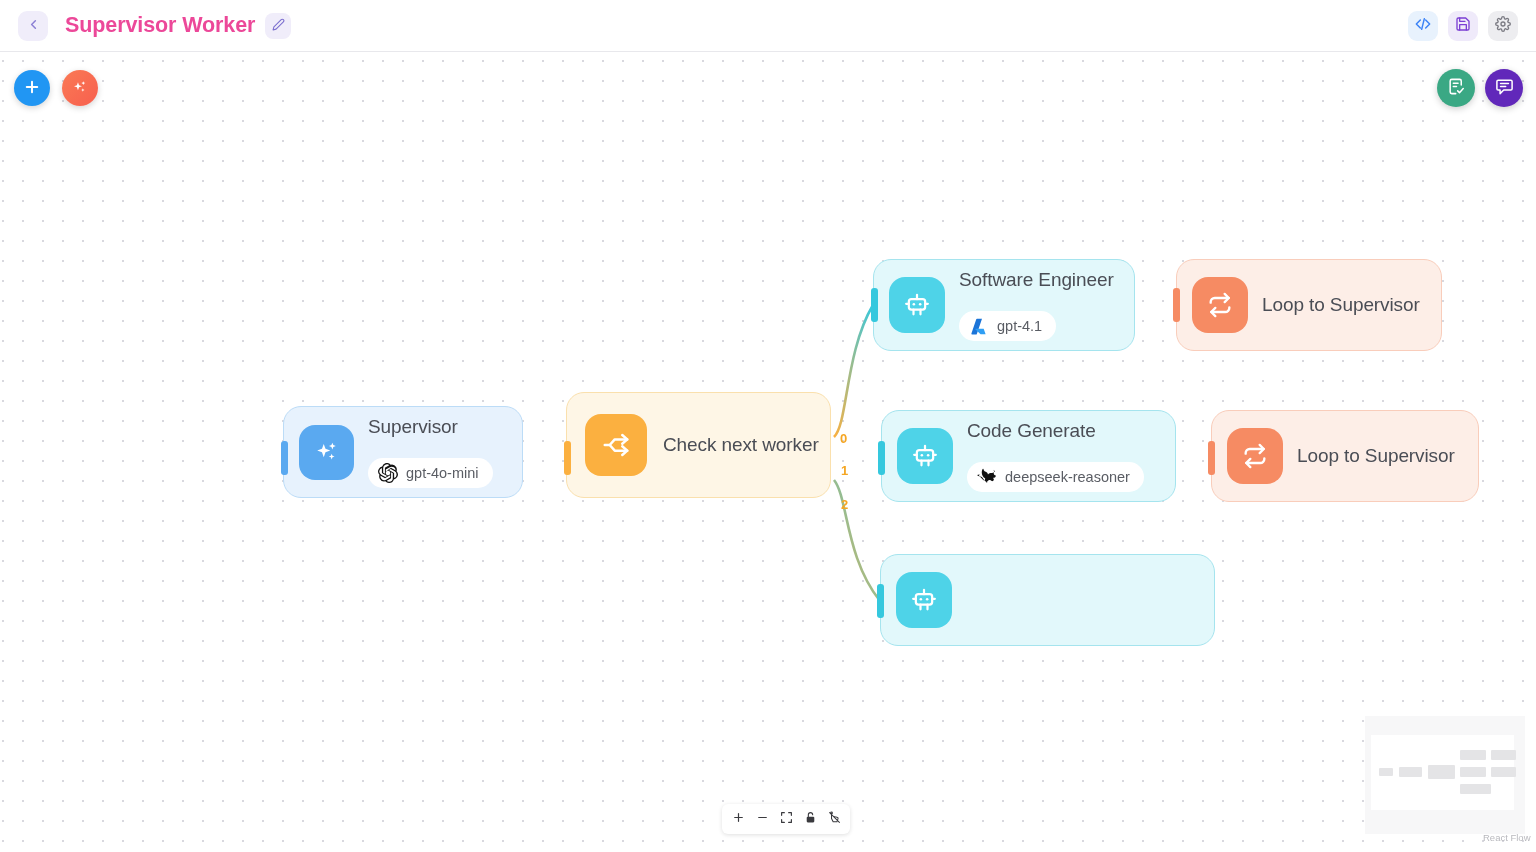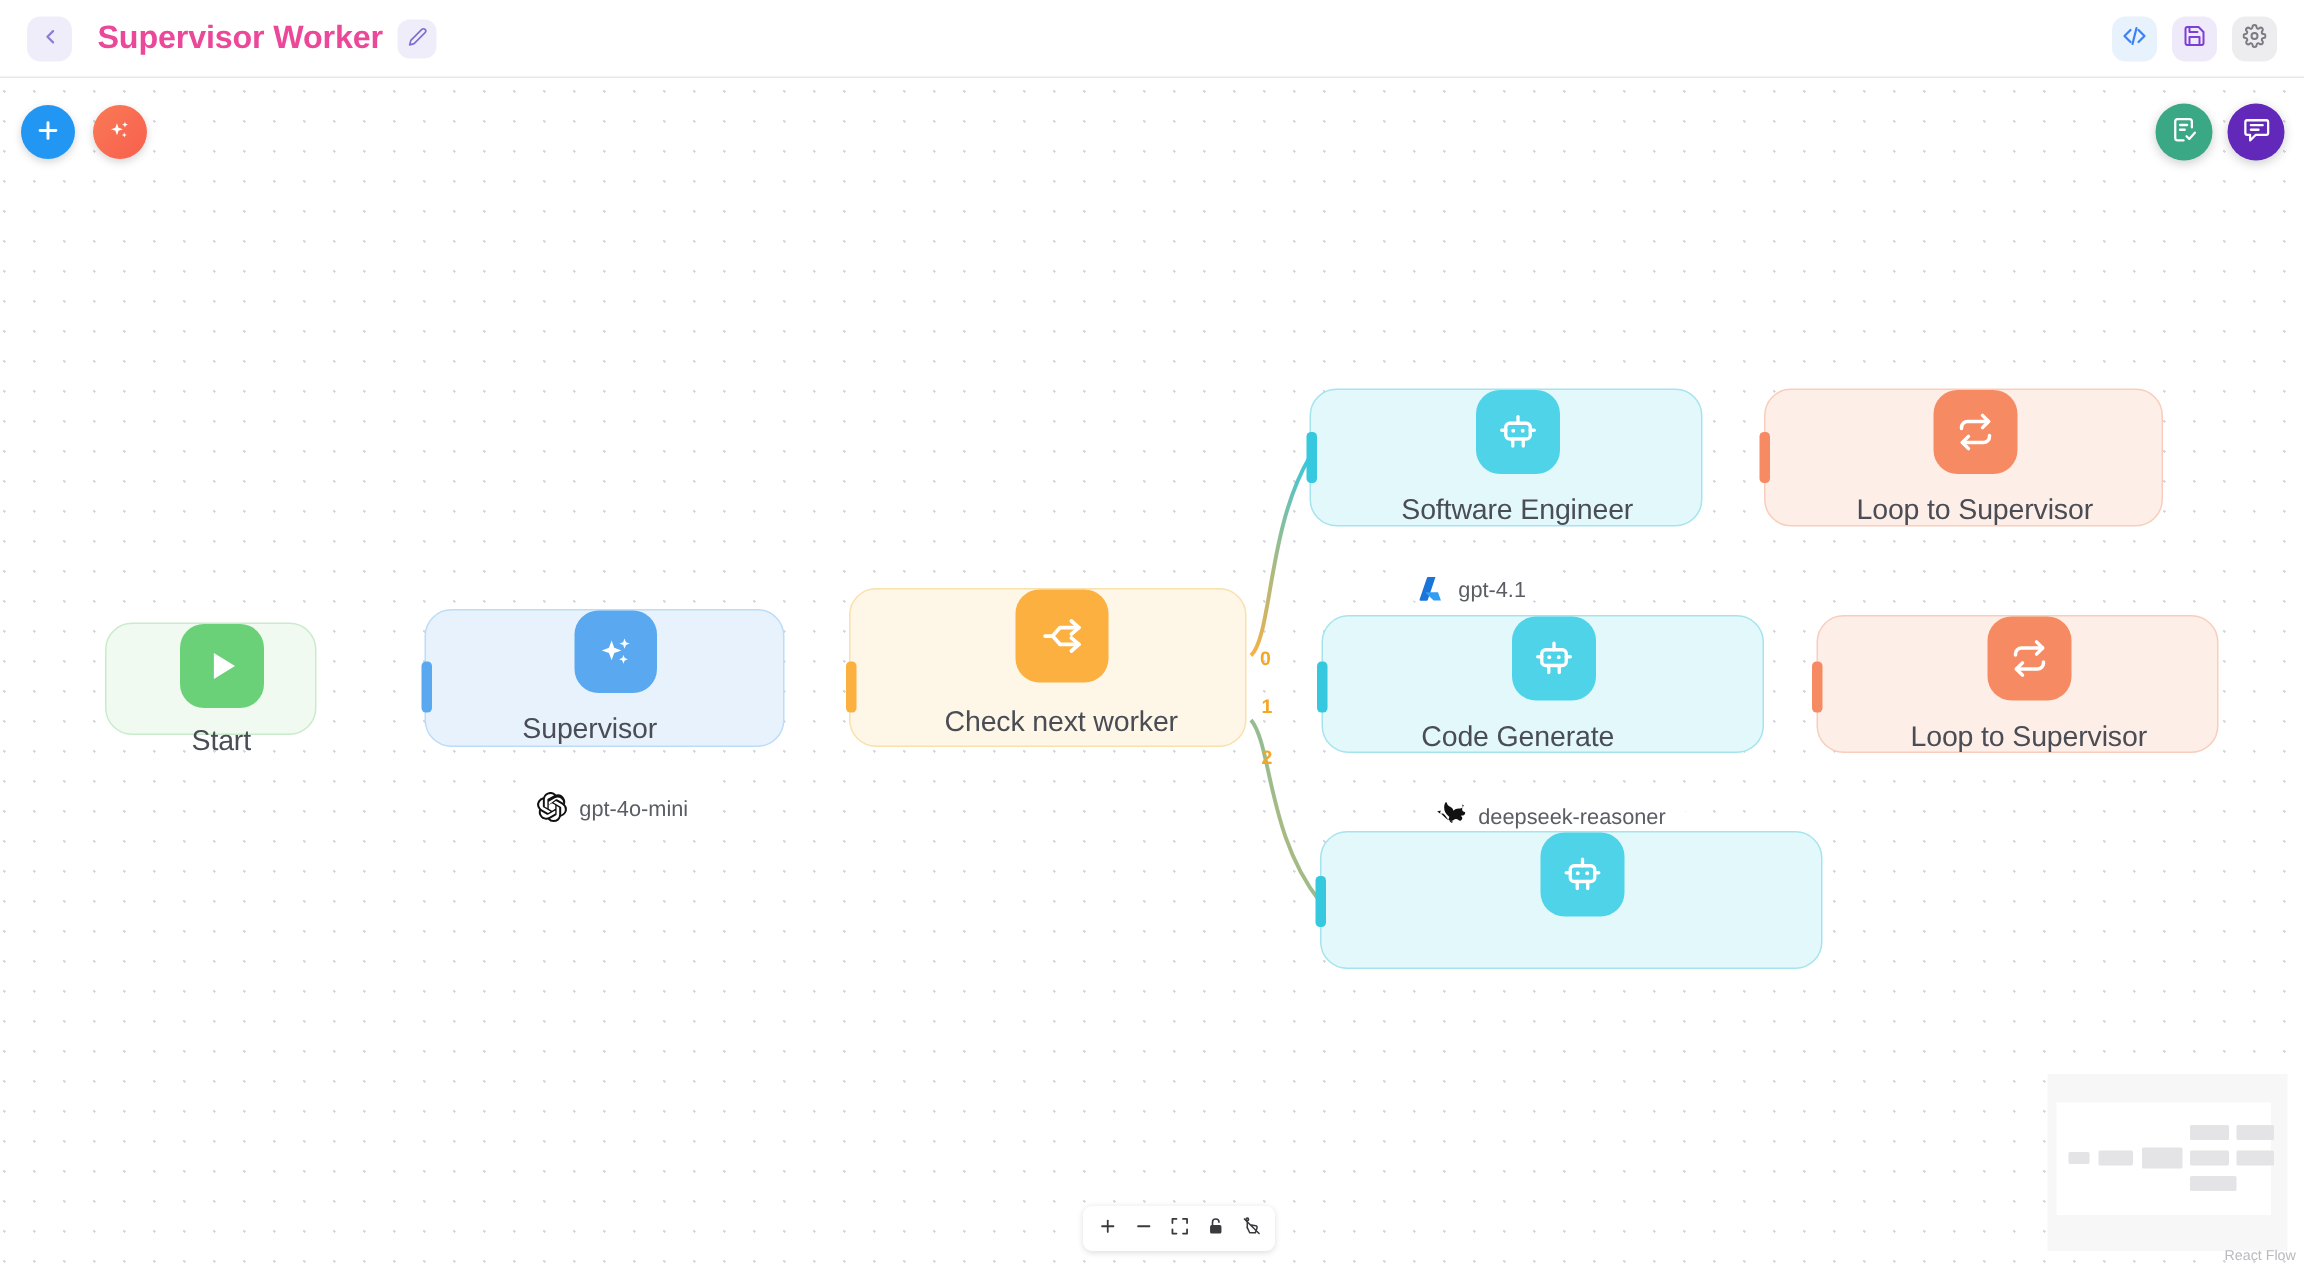--- a/index.html
+++ b/index.html
@@ -91,39 +91,38 @@
   .fab-chat { left: 1485px; top: 17px; background: #6128ba; }
   .fab-right svg { width: 19px; height: 19px; }
 
   
   .node {
     position: absolute;
     display: flex; align-items: center;
     border-radius: 18px;
     cursor: pointer;
     z-index: 20;
-    flex-direction: column;
   }
   .node .icon-box {
     border-radius: 16px;
     display: flex; align-items: center; justify-content: center;
     flex: 0 0 auto;
   }
   .node-title {
     font-size: 19px; color: #4a4d55;
     white-space: nowrap;
     letter-spacing: -0.1px;
   }
   .node-body { display: flex; flex-direction: column; }
   .model-pill {
     margin-top: 20px;
     background: #ffffff;
     border-radius: 20px;
     height: 30px;
-    display: inline-flex; align-items: flex-end;
+    display: inline-flex; align-items: center;
     padding: 0 14px 0 10px;
     gap: 8px;
     align-self: flex-start;
   }
   .model-pill .model-name {
     font-size: 14.5px; color: #5a5d64;
     white-space: nowrap;
   }
   .model-logo { width: 20px; height: 20px; flex: 0 0 auto; display:block; }
 
@@ -325,28 +324,20 @@
   <div class="handle h-cyan" style="left:871px; top:236px;"></div>
   <div class="handle h-cyan" style="left:878px; top:389px;"></div>
   <div class="handle h-cyan" style="left:877px; top:532px;"></div>
   <div class="handle h-coral" style="left:1173px; top:236px;"></div>
   <div class="handle h-coral" style="left:1208px; top:389px;"></div>
 
   <div class="edge-label" style="left:840px; top:379px;">0</div>
   <div class="edge-label" style="left:841px; top:411px;">1</div>
   <div class="edge-label" style="left:841px; top:445px;">2</div>
 
-  <div class="node node-start">
-    <div class="icon-box">
-      <svg viewBox="0 0 24 24" width="26" height="26" fill="#ffffff">
-          <polygon points="7,4 20,12 7,20"></polygon>
-        </svg>
-    </div>
-    <div class="node-title">Start</div>
-  </div>
 
   <div class="node node-supervisor">
     <div class="icon-box">
       <svg viewBox="0 0 24 24" width="28" height="28" fill="#ffffff">
         <path d="M9.2 5.2 L10.7 9.3 L14.8 10.8 L10.7 12.3 L9.2 16.4 L7.7 12.3 L3.6 10.8 L7.7 9.3 Z"></path>
         <path d="M16.6 4.0 L17.4 6.1 L19.5 6.9 L17.4 7.7 L16.6 9.8 L15.8 7.7 L13.7 6.9 L15.8 6.1 Z"></path>
         <path d="M16.0 13.4 L16.7 15.2 L18.5 15.9 L16.7 16.6 L16.0 18.4 L15.3 16.6 L13.5 15.9 L15.3 15.2 Z"></path>
       </svg>
     </div>
     <div class="node-body">

